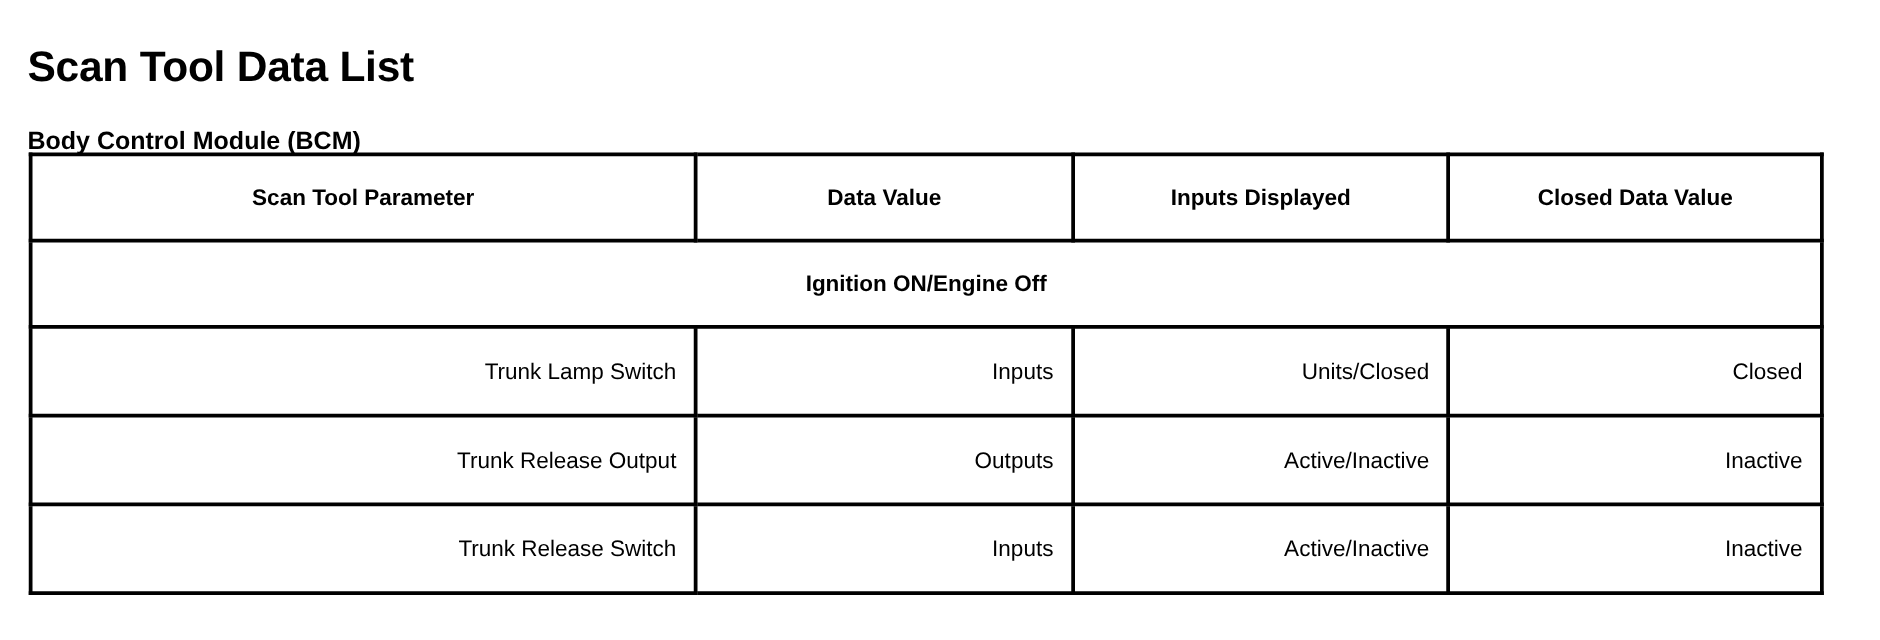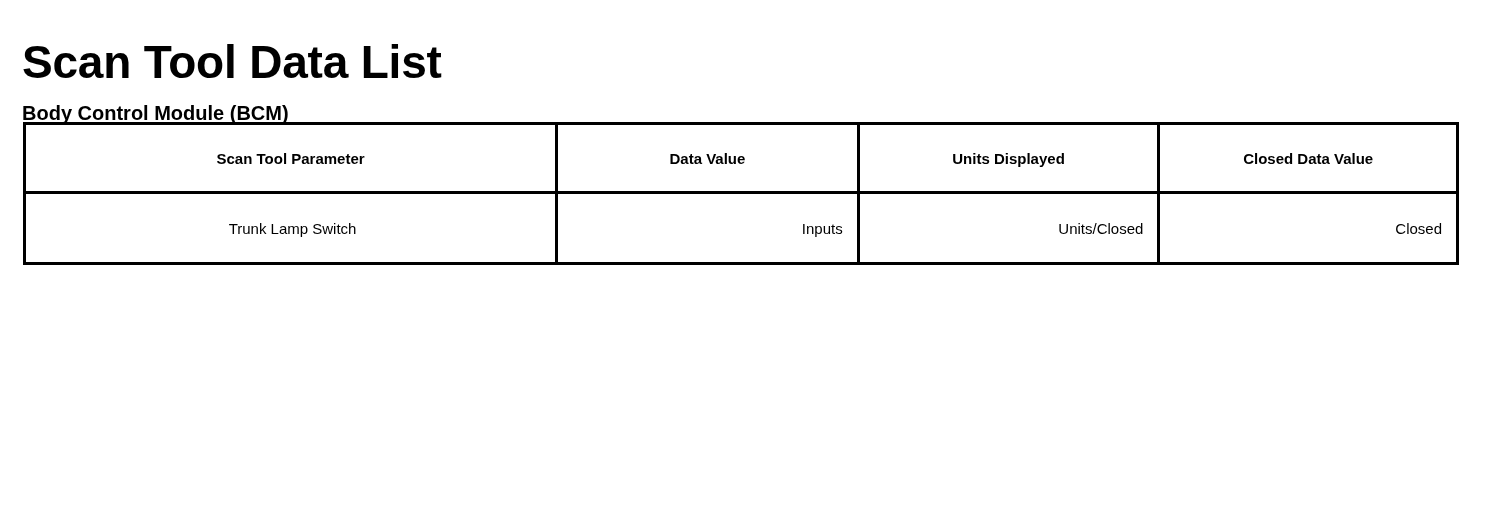--- a/index.html
+++ b/index.html
@@ -20,21 +20,21 @@
     width: 1504px;
     height: 512px;
     background: #ffffff;
   }
 
   
   .doc-title {
     position: absolute;
     left: 22px;
     top: 6px;
-    font-size: 46px;
+    font-size: 34px;
     font-weight: bold;
     letter-spacing: -0.2px;
     line-height: 50px;
     white-space: nowrap;
   }
   .doc-subtitle {
     position: absolute;
     left: 22px;
     top: 84px;
     font-size: 20px;
@@ -54,21 +54,21 @@
   table.datalist {
     width: 1436px;
     border-collapse: collapse;
     table-layout: fixed;
     border: 3px solid #000000;
   }
   table.datalist td,
   table.datalist th {
     border: 3px solid #000000;
     padding: 0 14px;
-    font-size: 15px;
+    font-size: 18px;
     font-weight: normal;
     vertical-align: middle;
     background: #ffffff;
   }
   table.datalist th {
     font-weight: bold;
     text-align: center;
   }
   .col-param  { width: 531px; }
   .col-list   { width: 301px; }
@@ -76,21 +76,21 @@
   .col-value  { width: 298px; }
 
   tr.header-row th { height: 66px; }
   tr.section-row td {
     height: 66px;
     text-align: center;
     font-weight: bold;
   }
   tr.data-row td { height: 68px; }
   tr.data-row td.cell-param {
-    text-align: center;
+    text-align: right;
     padding-left: 18px;
   }
   tr.data-row td.cell-center { text-align: right; }
 </style>
 </head>
 <body>
 
 <div class="page">
 
   <h1 class="doc-title">Scan Tool Data List</h1>
@@ -102,31 +102,46 @@
       <colgroup>
         <col class="col-param">
         <col class="col-list">
         <col class="col-units">
         <col class="col-value">
       </colgroup>
       <thead>
         <tr class="header-row">
           <th>Scan Tool Parameter</th>
           <th>Data Value</th>
-          <th>Units Displayed</th>
+          <th>Inputs Displayed</th>
           <th>Closed Data Value</th>
         </tr>
       </thead>
       <tbody>
+        <tr class="section-row">
+          <td colspan="4">Ignition ON/Engine Off</td>
+        </tr>
 
         <tr class="data-row">
           <td class="cell-param">Trunk Lamp Switch</td>
           <td class="cell-center">Inputs</td>
           <td class="cell-center">Units/Closed</td>
           <td class="cell-center">Closed</td>
         </tr>
 
+        <tr class="data-row">
+          <td class="cell-param">Trunk Release Output</td>
+          <td class="cell-center">Outputs</td>
+          <td class="cell-center">Active/Inactive</td>
+          <td class="cell-center">Inactive</td>
+        </tr>
 
+        <tr class="data-row">
+          <td class="cell-param">Trunk Release Switch</td>
+          <td class="cell-center">Inputs</td>
+          <td class="cell-center">Active/Inactive</td>
+          <td class="cell-center">Inactive</td>
+        </tr>
       </tbody>
     </table>
   </div>
 
 </div>
 
 </body></html>

